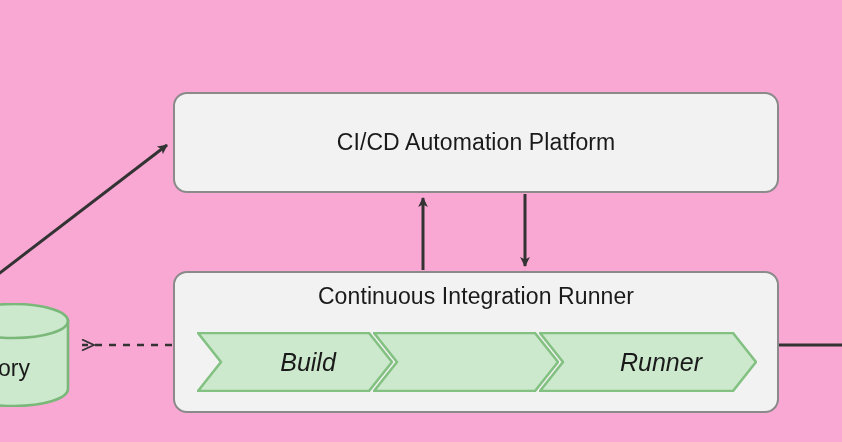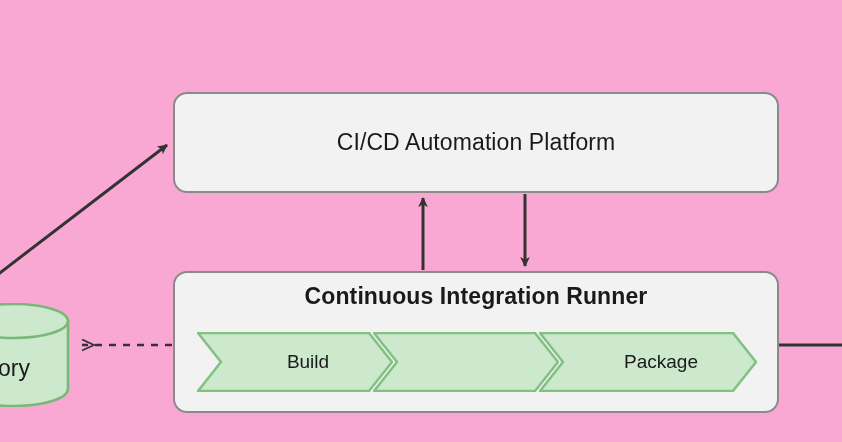--- a/index.html
+++ b/index.html
@@ -51,32 +51,32 @@
     top: 35px;
   }
   #runner-box {
     left: 173px;
     top: 271px;
     width: 606px;
     height: 142px;
   }
   #runner-box .node-title {
     top: 10px;
-    font-weight: bold;
   }
   .stage-chevron {
     position: absolute;
     top: 332px;
     height: 60px;
     color: #1a1a1a;
-    font-size: 19px;
+    font-size: 25px;
     display: flex;
     align-items: center;
     justify-content: center;
     white-space: nowrap;
+    font-style: italic;
   }
   .stage-chevron .chev-svg {
     position: absolute;
     left: 0;
     top: 0;
     width: 100%;
     height: 100%;
   }
   .stage-chevron .chev-label {
     position: relative;
@@ -150,21 +150,21 @@
   <div class="stage-chevron" id="stage-1">
     <svg class="chev-svg" viewBox="0 0 186 60" preserveAspectRatio="none">
       <path d="M1,1 L162,1 L185,30 L162,59 L1,59 L24,30 Z" fill="#cde9cd" stroke="#82c182" stroke-width="2.6" stroke-linejoin="round"></path>
     </svg>
   </div>
 
   <div class="stage-chevron" id="stage-2">
     <svg class="chev-svg" viewBox="0 0 218 60" preserveAspectRatio="none">
       <path d="M1,1 L194,1 L217,30 L194,59 L1,59 L24,30 Z" fill="#cde9cd" stroke="#82c182" stroke-width="2.6" stroke-linejoin="round"></path>
     </svg>
-    <span class="chev-label">Package</span>
+    <span class="chev-label">Runner</span>
   </div>
 
   <svg id="repo-cylinder" viewBox="0 0 112 104">
     <path d="M2,18 L2,86 A54,17 0 0 0 110,86 L110,18 Z" fill="#cde9cd" stroke="#7ab87a" stroke-width="2.6"></path>
     <ellipse cx="56" cy="18" rx="54" ry="17" fill="#cde9cd" stroke="#7ab87a" stroke-width="2.6"></ellipse>
   </svg>
 
   <div class="repo-label" id="repo-label-1"></div>
   <div class="repo-label" id="repo-label-2">ory</div>
 

